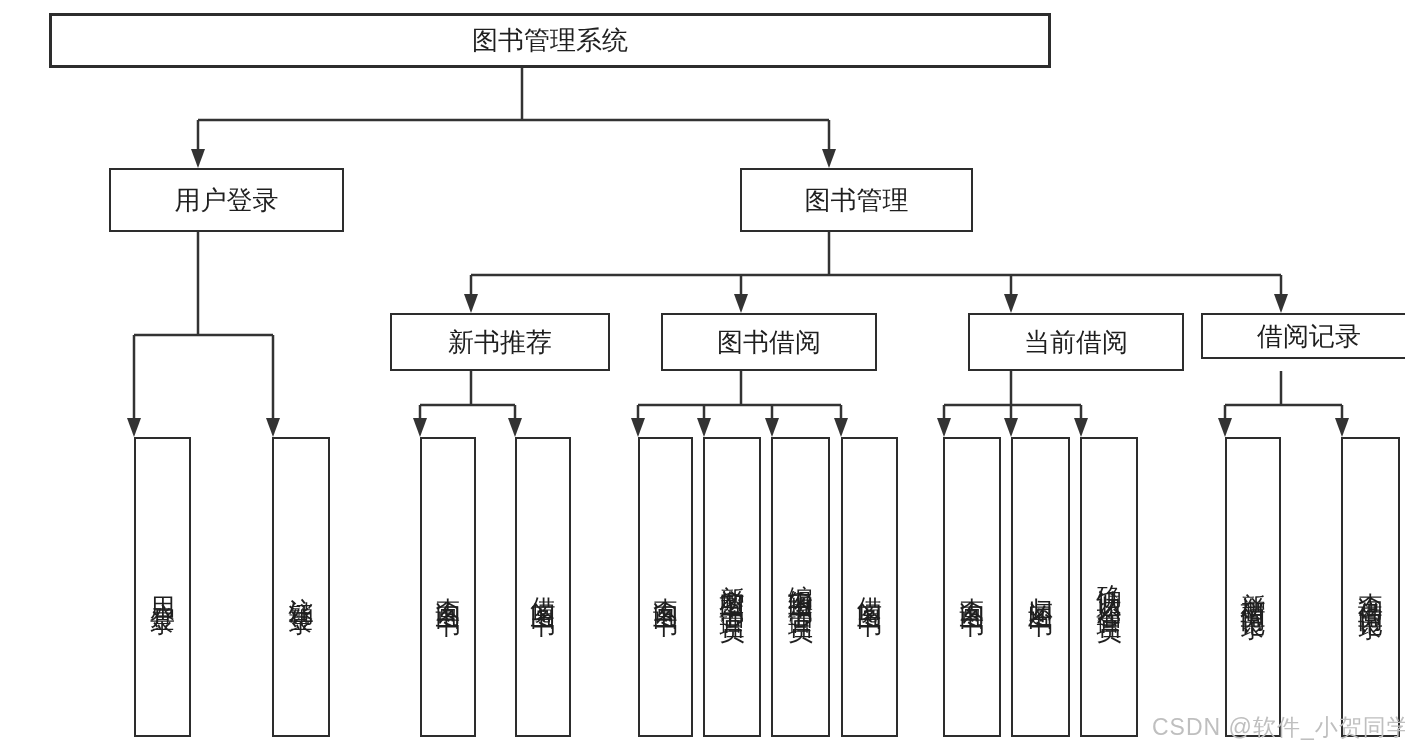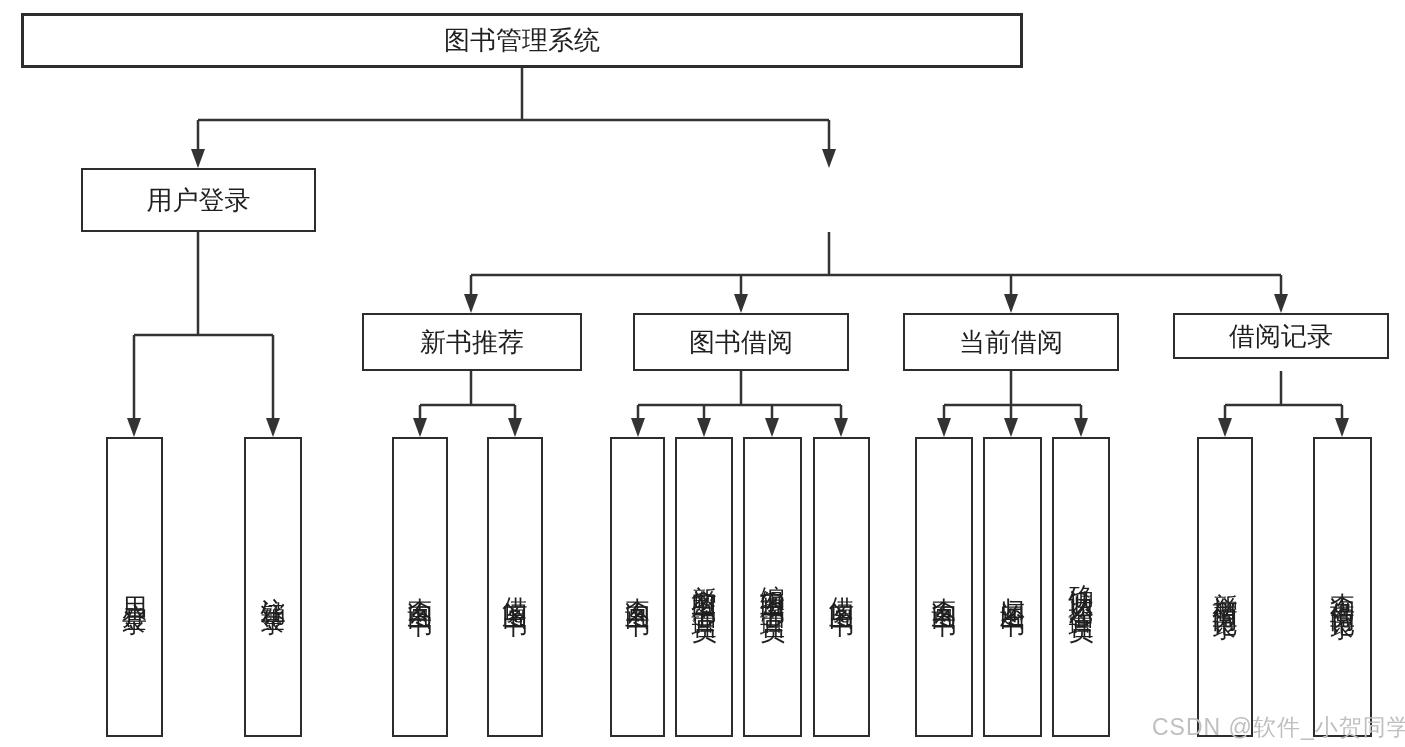--- a/index.html
+++ b/index.html
@@ -14,20 +14,21 @@
   .connectors{position:absolute;left:0;top:0;z-index:0;}
   .box{
     position:absolute;
     box-sizing:border-box;
     background:#ffffff;
     border:2.5px solid #2d2d2d;
     display:flex;align-items:center;justify-content:center;
     font-size:26px;
     z-index:1;
     white-space:nowrap;
+    margin-left:28px;
   }
   .box.root{border-width:3px;}
   .box.v{
     writing-mode:vertical-rl;
     text-orientation:mixed;
     font-size:25px;
     letter-spacing:5px;
     line-height:1;
   }
   .watermark{
@@ -111,28 +112,31 @@
     </g>
   </svg>
 
   <div class="box root" style="left:21px;top:13px;width:1002px;height:55px">
     <span>图书管理系统</span>
   </div>
 
   <div class="box" style="left:81px;top:168px;width:235px;height:64px">
     <span>用户登录</span>
   </div>
+  <div class="box" style="left:712px;top:168px;width:233px;height:64px">
+    <span>图书管理</span>
+  </div>
 
   <div class="box" style="left:362px;top:313px;width:220px;height:58px">
     <span>新书推荐</span>
   </div>
   <div class="box" style="left:633px;top:313px;width:216px;height:58px">
     <span>图书借阅</span>
   </div>
-  <div class="box" style="left:903px;top:313px;width:216px;height:58px">
+  <div class="box" style="left:940px;top:313px;width:216px;height:58px">
     <span>当前借阅</span>
   </div>
   <div class="box" style="left:1173px;top:313px;width:216px;height:46px">
     <span>借阅记录</span>
   </div>
 
   <div class="box v" style="left:106px;top:437px;width:57px;height:300px">
     <span>用户登录</span>
   </div>
   <div class="box v" style="left:244px;top:437px;width:58px;height:300px">

